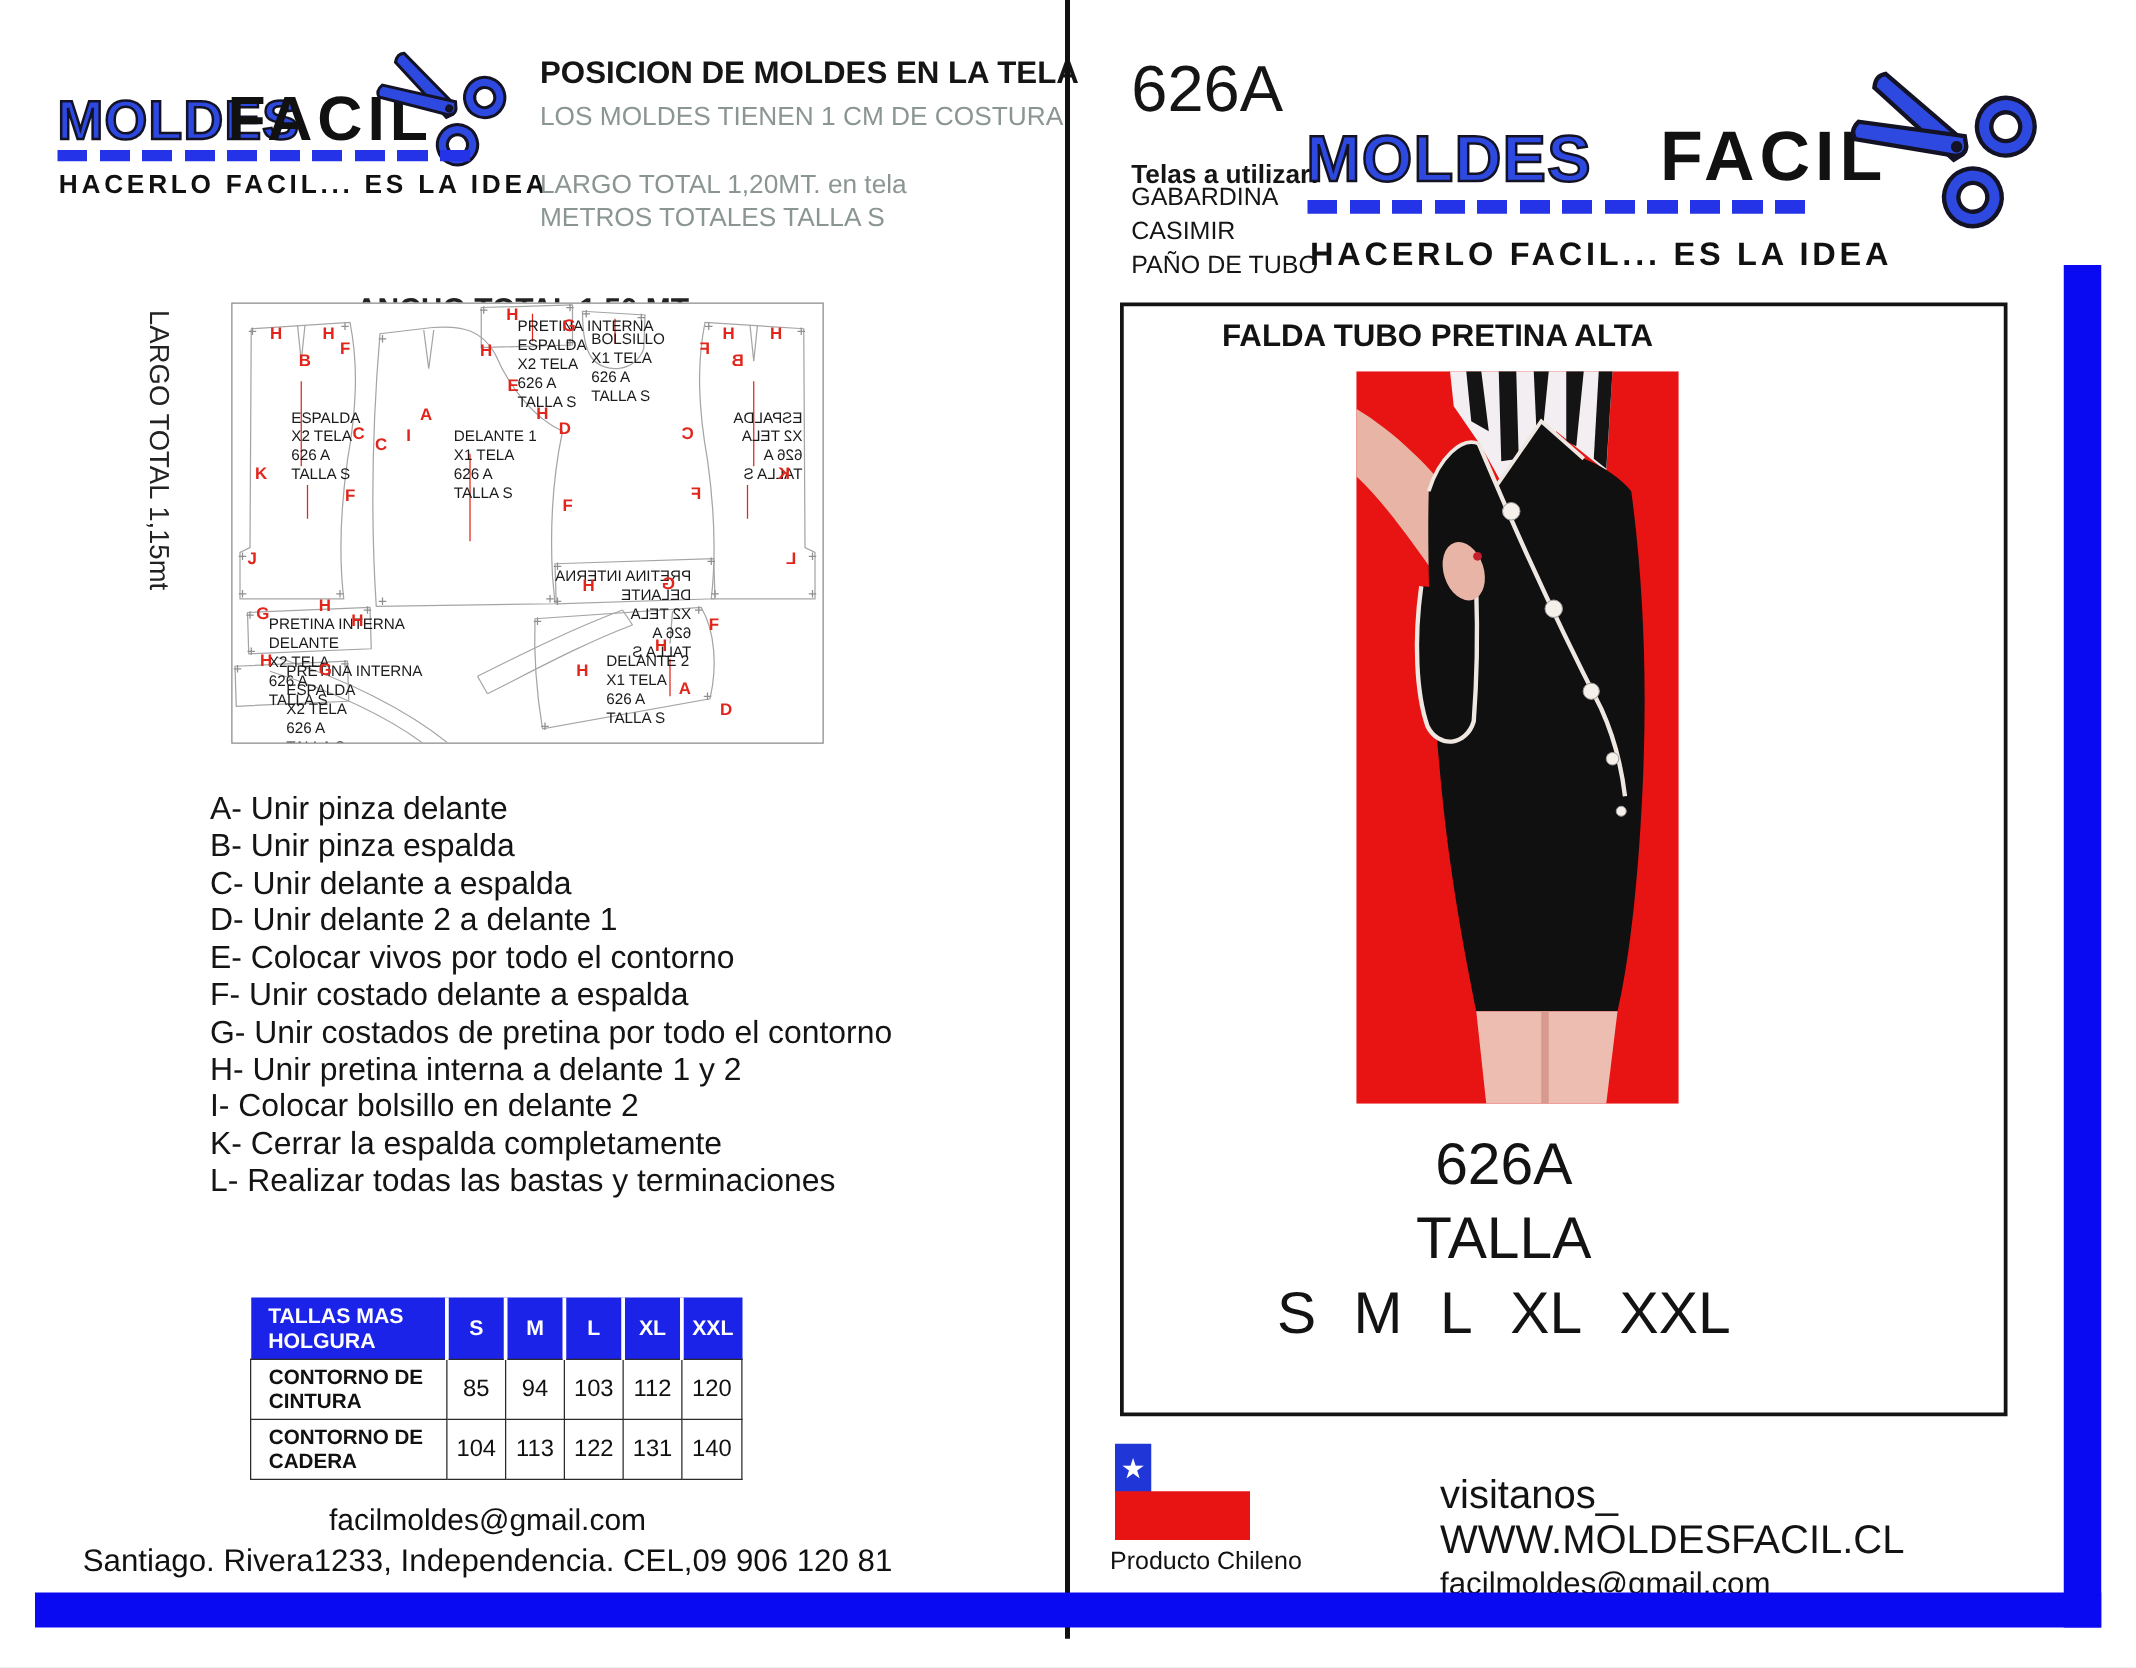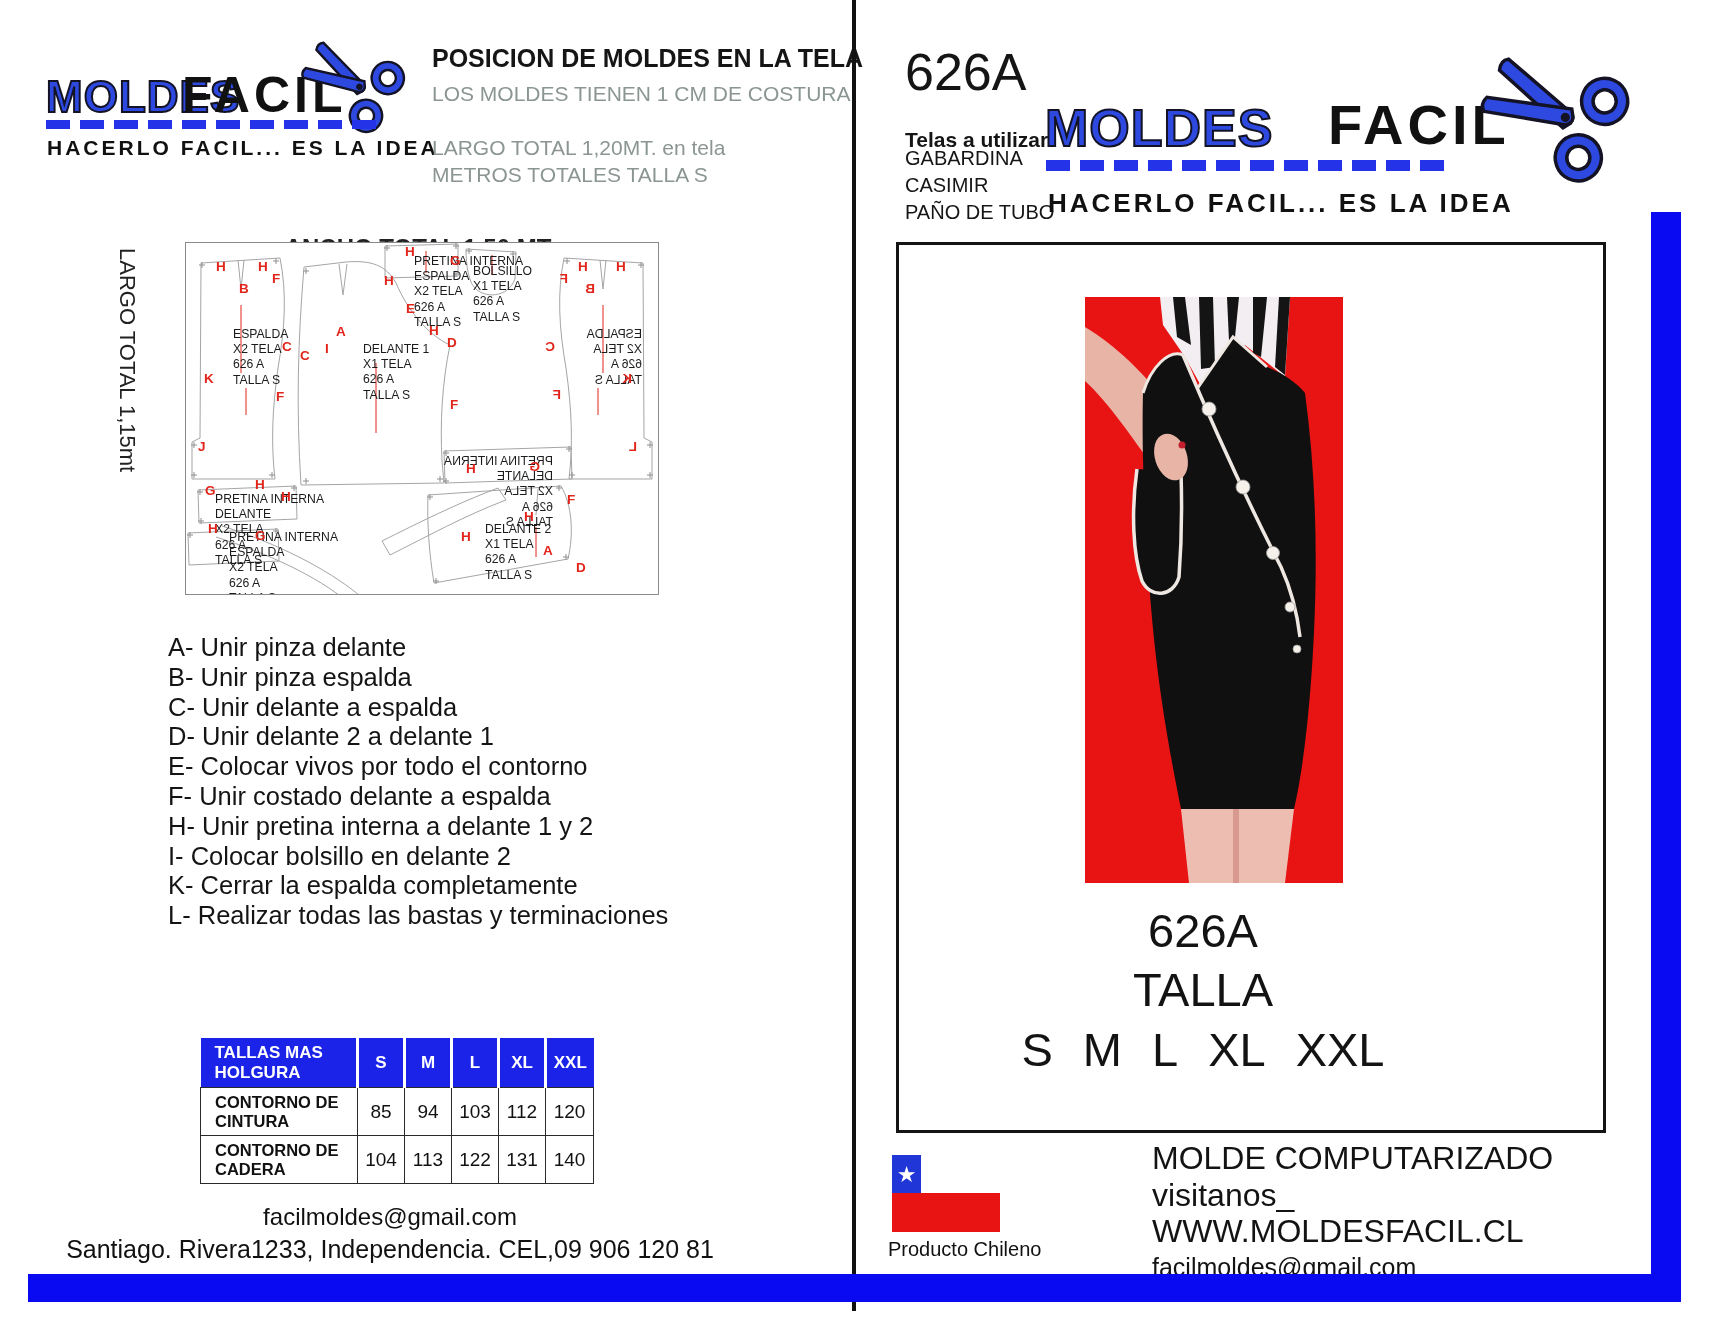--- a/index.html
+++ b/index.html
@@ -193,20 +193,21 @@
       </svg>
   </div>
 
   <div class="abs" style="left:168px;top:633px;">
     <div class="instr">A- Unir pinza delante</div>
     <div class="instr">B- Unir pinza espalda</div>
     <div class="instr">C- Unir delante a espalda</div>
     <div class="instr">D- Unir delante 2 a delante 1</div>
     <div class="instr">E- Colocar vivos por todo el contorno</div>
     <div class="instr">F- Unir costado delante a espalda</div>
+    <div class="instr">G- Unir costados de pretina por todo el contorno</div>
     <div class="instr">H- Unir pretina interna a delante 1 y 2</div>
     <div class="instr">I- Colocar bolsillo en delante 2</div>
     <div class="instr">K- Cerrar la espalda completamente</div>
     <div class="instr">L- Realizar todas las bastas y terminaciones</div>
   </div>
 
   <table class="size-table abs" style="left:200px;top:1038px;width:393px;">
     <colgroup>
         <col style="width:157px">
         <col style="width:47px">
@@ -264,20 +265,21 @@
     <path d="M6,30 L74,49 Q80,52 78,58 L74,64 L3,42 Q0,34 6,30 Z" fill="#2d49e0" stroke="#131325" stroke-width="3"></path>
     <path d="M6,80 L74,61 Q80,58 78,52 L74,46 L3,68 Q0,76 6,80 Z" fill="#2d49e0" stroke="#131325" stroke-width="3"></path>
     <circle cx="72" cy="55" r="4" fill="#131325"></circle>
   </svg>
   <div class="abs brand-dashes" style="left:1046px;top:160px;width:400px;height:11px;"></div>
   <div class="abs brand-tagline" style="left:1048px;top:188px;font-size:26px;">HACERLO FACIL... ES LA IDEA</div>
 
   <div class="abs bar-blue" style="left:1651px;top:212px;width:30px;height:1090px;"></div>
 
   <div class="abs product-box" style="left:896px;top:242px;width:704px;height:885px;"></div>
+  <div class="abs product-title" style="left:900px;top:255px;width:500px;">FALDA TUBO PRETINA ALTA</div>
 
   <svg class="abs" style="left:1085px;top:297px;" width="258" height="586" viewBox="0 0 258 586">
     <rect x="0" y="0" width="258" height="586" fill="#e81414"></rect>
     <polygon points="75,0 205,0 200,80 160,48 120,96 100,60 78,28" fill="#f3eef2"></polygon>
     <polygon points="88,0 100,0 106,48 92,40" fill="#141414"></polygon>
     <polygon points="114,0 128,0 130,70 116,72" fill="#141414"></polygon>
     <polygon points="142,0 154,0 150,40 144,44" fill="#141414"></polygon>
     <polygon points="168,0 182,0 176,60 168,56" fill="#141414"></polygon>
     <polygon points="194,0 205,0 200,78 190,70" fill="#141414"></polygon>
     <path d="M0,30 C30,48 62,78 82,108 C92,124 98,142 100,158 L70,172 C48,142 24,106 0,84 Z" fill="#e8b4a6"></path>
@@ -304,20 +306,19 @@
     <span>L</span>
     <span>XL</span>
     <span>XXL</span>
   </div>
 
   <div class="abs" style="left:892px;top:1155px;width:29px;height:39px;background:#2036d6;color:#fff;
        display:flex;align-items:center;justify-content:center;font-size:22px;">★</div>
   <div class="abs" style="left:892px;top:1193px;width:108px;height:39px;background:#e81414;"></div>
   <div class="abs flag-caption" style="left:888px;top:1238px;">Producto Chileno</div>
 
-  <div class="abs footer-line-lg" style="left:1152px;top:1140px;">MOLDE COMPUTARIZADO</div>
   <div class="abs footer-line-lg" style="left:1152px;top:1177px;">visitanos_</div>
   <div class="abs footer-line-lg" style="left:1152px;top:1213px;">WWW.MOLDESFACIL.CL</div>
   <div class="abs footer-line-sm" style="left:1152px;top:1251px;">facilmoldes@gmail.com</div>
 
   <div class="abs bar-blue" style="left:28px;top:1274px;width:1653px;height:28px;"></div>
 
 </div>
 
 </body></html>

